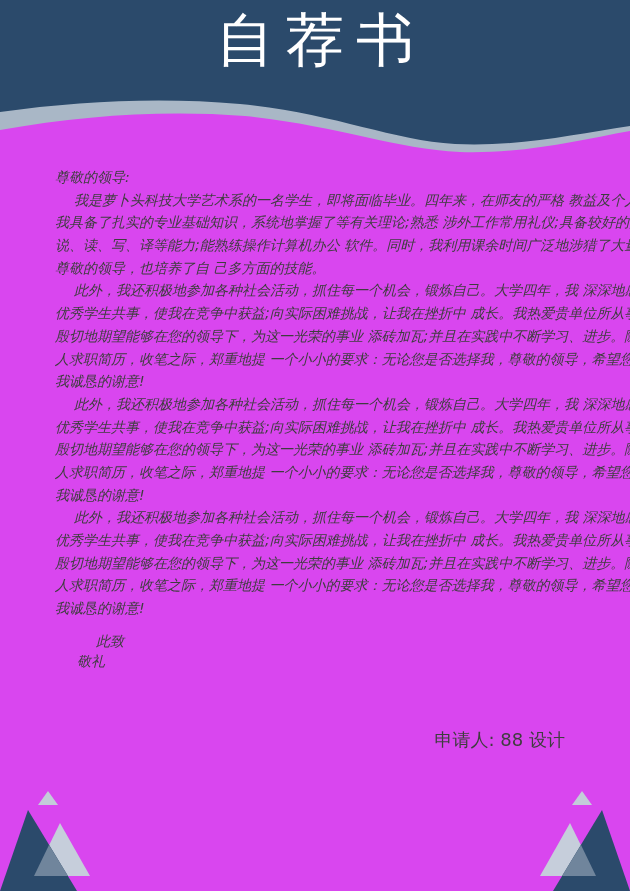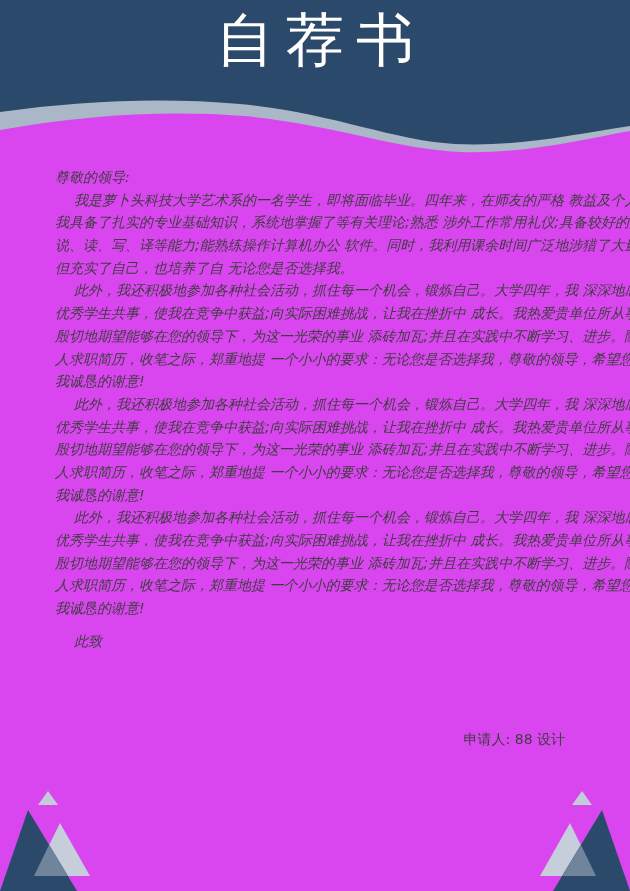--- a/index.html
+++ b/index.html
@@ -25,25 +25,25 @@
   
   .letter {
     position:absolute; top:166px; left:55px; width:540px;
     color:#3e3e3e; font-size:14px;font-style:italic;
   }
   .line {
     height:22.7px; line-height:22.7px; white-space:nowrap;
     letter-spacing:0;
   }
   .ind { text-indent:19px; }
-  .closing-block { margin-top:11px; }
+  .closing-block { margin-top:11px;margin-left:22px; }
   .closing-block .line { height:20px; line-height:20px; }
   .signature {
     position:absolute; top:727px; right:65px; text-align:right;
-    color:#3e3e3e; font-size:14px; line-height:25px;
+    color:#3e3e3e; font-size:18px; line-height:25px;
   }
   
   .footer-svg { position:absolute; left:0; bottom:0; display:block; }
 </style>
 </head>
 <body>
 
 <div class="page">
 
   <svg class="header-svg" width="630" height="160" viewBox="0 0 630 160">
@@ -55,21 +55,21 @@
     <h1 class="doc-title">自荐书</h1>
   </div>
 
   <div class="letter">
     <div class="line">尊敬的领导:</div>
 
     <div>
       <div class="line ind">我是萝卜头科技大学艺术系的一名学生，即将面临毕业。四年来，在师友的严格 教益及个人的努力下，</div>
       <div class="line">我具备了扎实的专业基础知识，系统地掌握了等有关理论;熟悉 涉外工作常用礼仪;具备较好的英语听、</div>
       <div class="line">说、读、写、译等能力;能熟练操作计算机办公 软件。同时，我利用课余时间广泛地涉猎了大量书籍，不</div>
-      <div class="line">但充实了自己，也培养了自 无论您是否选择我。</div>
+      <div class="line">尊敬的领导，也培养了自 己多方面的技能。</div>
     </div>
 
     <div>
       <div class="line ind">此外，我还积极地参加各种社会活动，抓住每一个机会，锻炼自己。大学四年，我 深深地感受到，与</div>
       <div class="line">优秀学生共事，使我在竞争中获益;向实际困难挑战，让我在挫折中 成长。我热爱贵单位所从事的事业，</div>
       <div class="line">殷切地期望能够在您的领导下，为这一光荣的事业 添砖加瓦;并且在实践中不断学习、进步。随信附上个</div>
       <div class="line">人求职简历，收笔之际，郑重地提 一个小小的要求：无论您是否选择我，尊敬的领导，希望您能够接受</div>
       <div class="line">我诚恳的谢意!</div>
     </div>
 
@@ -84,20 +84,21 @@
     <div>
       <div class="line ind">此外，我还积极地参加各种社会活动，抓住每一个机会，锻炼自己。大学四年，我 深深地感受到，与</div>
       <div class="line">优秀学生共事，使我在竞争中获益;向实际困难挑战，让我在挫折中 成长。我热爱贵单位所从事的事业，</div>
       <div class="line">殷切地期望能够在您的领导下，为这一光荣的事业 添砖加瓦;并且在实践中不断学习、进步。随信附上个</div>
       <div class="line">人求职简历，收笔之际，郑重地提 一个小小的要求：无论您是否选择我，尊敬的领导，希望您能够接受</div>
       <div class="line">我诚恳的谢意!</div>
     </div>
 
     <div class="closing-block">
       <div class="line ind">此致</div>
+      <div class="line">敬礼</div>
     </div>
   </div>
 
   <div class="signature">
     <div>申请人: 88 设计</div>
   </div>
 
   <svg class="footer-svg" width="630" height="111" viewBox="0 0 630 111">
 
     <polygon fill="#c3ccd9" points="48,11 38,25 58,25"></polygon>

